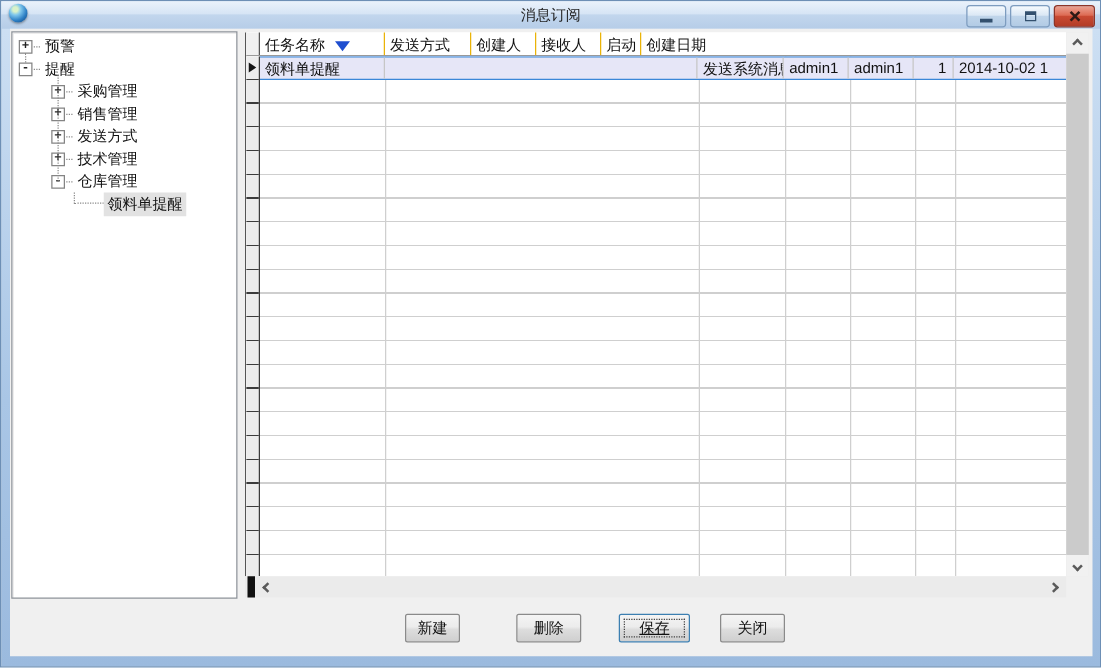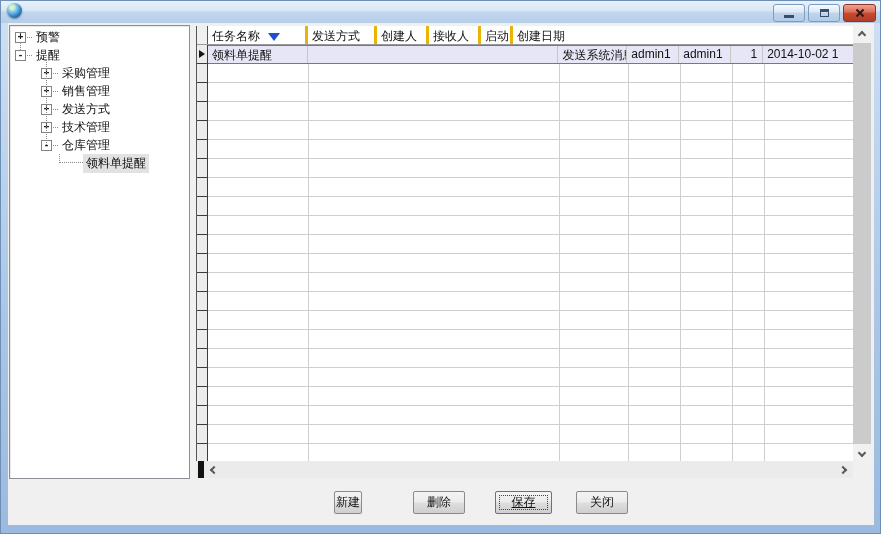--- a/index.html
+++ b/index.html
@@ -50,21 +50,21 @@
   .tvline { position:absolute; width:0; border-left:1px dotted #8a8a8a; }
   .tv1 { left:10px; top:16px; height:8px; }
   .tv2 { left:36px; top:34px; height:85px; }
   .leaf-conn { width:24px; height:9px; border-left:1px dotted #8a8a8a;
     border-bottom:1px dotted #8a8a8a; align-self:flex-start; margin-top:0; flex:0 0 auto; }
 
   
   .grid { position:absolute; left:188px; top:3px; width:657px; height:435px; background:#fff;
     border-left:1px solid #555; }
   .ghead { height:19px; display:flex; background:#fff; border-bottom:1px solid #999; }
-  .gh { border-right:3px solid #eab308; padding:2px 0 0 4px; white-space:nowrap; overflow:hidden; cursor:default; }
+  .gh { border-right:1px solid #eab308; padding:2px 0 0 4px; white-space:nowrap; overflow:hidden; cursor:default; }
   .gh.ind { width:11px; padding:0; background:#f0f0f0; border-right:1px solid #555; }
   .sort-tri { display:inline-block; width:0; height:0; border-left:6px solid transparent;
     border-right:6px solid transparent; border-top:8px solid #1f4ecf; margin-left:8px; vertical-align:-1px; }
   .gbody { position:relative; height:416px; overflow:hidden;
     background:repeating-linear-gradient(to bottom,#fff 0,#fff 18px,#cfcfcf 18px,#cfcfcf 19px); }
   .ind-strip { position:absolute; left:0; top:0; bottom:0; width:10px;
     background:repeating-linear-gradient(to bottom,#ececec 0,#ececec 18px,#3c3c3c 18px,#3c3c3c 19px); }
   .ind-border { position:absolute; left:10px; top:0; bottom:0; width:1px; background:#3c3c3c; }
   .vline { position:absolute; top:0; bottom:0; width:1px; background:#cfcfcf; }
   .grow { position:absolute; left:11px; right:0; top:0; height:19px; display:flex;
@@ -88,33 +88,34 @@
   .vs-thumb { position:absolute; left:0; top:17px; bottom:17px; width:18px; background:#cbcbcb; }
   .hscroll { position:absolute; left:188px; top:438px; width:657px; height:17px; background:#ebebeb; }
   .hs-mark { position:absolute; left:2px; top:0; width:6px; height:17px; background:#111; }
   .hs-btn { position:absolute; top:0; width:17px; height:17px; display:flex; align-items:center; justify-content:center; }
   .hs-btn.left { left:9px; } .hs-btn.right { right:2px; }
 
   
   .btn { position:absolute; top:468px; height:23px; border:1px solid #8a8a8a; border-radius:2px;
     background:linear-gradient(to bottom,#f4f4f4,#ececec 45%,#dddddd 55%,#cfcfcf);
     text-align:center; line-height:21px; cursor:default; }
-  .btn.b-new    { left:326px; width:28px; }
+  .btn.b-new    { left:316px; width:44px; }
   .btn.b-del    { left:405px; width:52px; }
   .btn.b-save   { left:487px; width:57px; border-color:#3c7fb1;text-decoration:underline; }
   .btn.b-close  { left:568px; width:52px; }
   .btn.focused::after { content:""; position:absolute; left:3px; right:3px; top:3px; bottom:3px;
     border:1px dotted #444; }
 </style>
 </head>
 <body>
 
 <div class="frame">
   <div class="titlebar">
     <div class="app-icon"></div>
+    <div class="title-text">消息订阅</div>
     <div class="winbtns">
       <div class="winbtn">
         <span class="ic-min"></span>
       </div>
       <div class="winbtn">
         <span class="ic-max"></span>
       </div>
       <div class="winbtn close">
         <span class="ic-close">
             <i></i>

